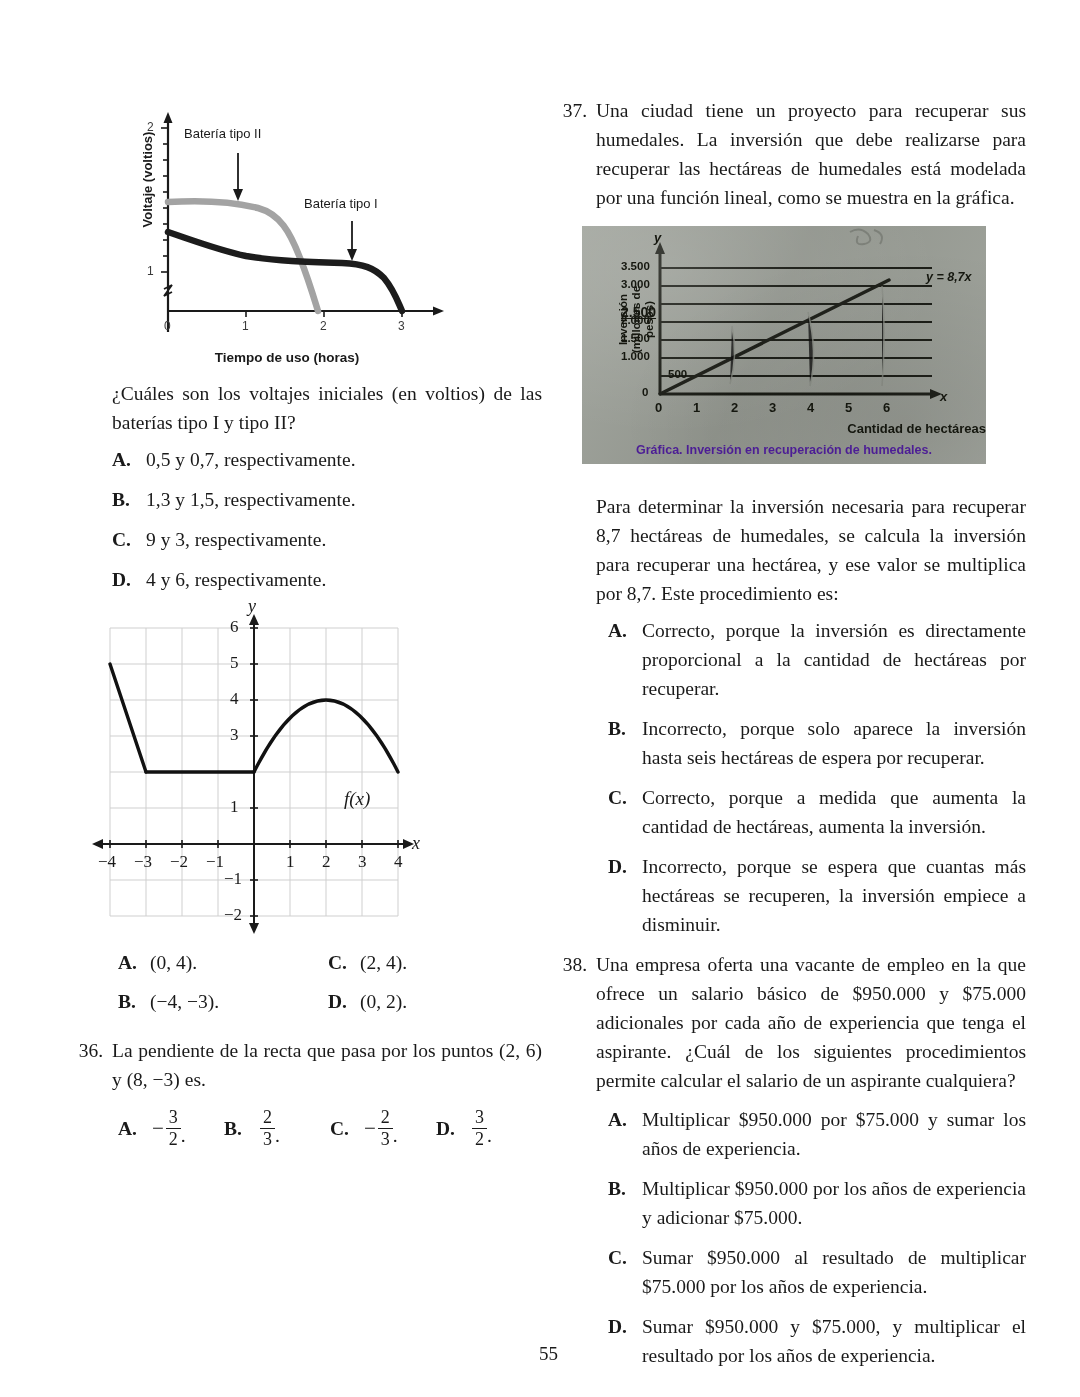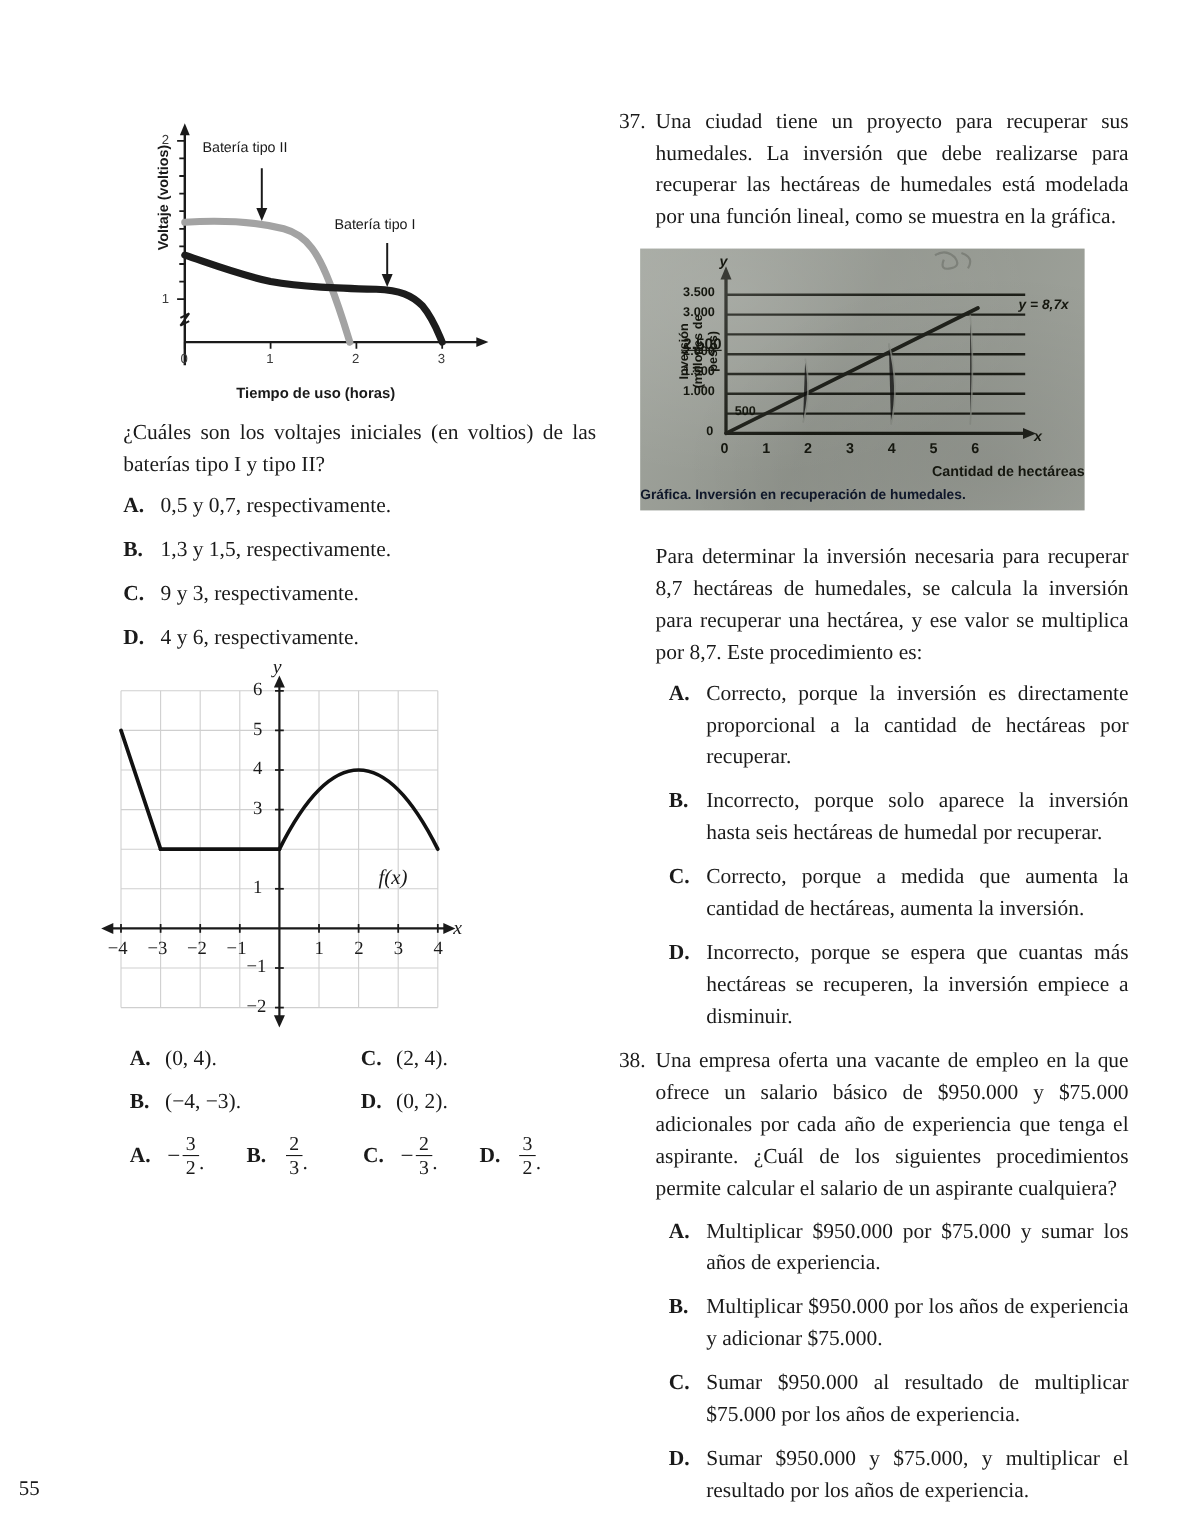--- a/index.html
+++ b/index.html
@@ -203,46 +203,46 @@
   .fig-scan .slab {
     position: absolute;
     font-family: "Liberation Sans", sans-serif;
     font-weight: bold;
     color: #15170f;
   }
   .scan-cap {
     position: absolute;
     left: 0; right: 0;
     bottom: 7px;
-    text-align: left;
+    text-align: center;
     font-family: "Liberation Sans", sans-serif;
     font-weight: bold;
     font-size: 12.5px;
-    color: #0f172a;
+    color: #4c1d95;
   }
   .scan-ylab {
     position: absolute;
     left: 6px;
     top: 74px;
     width: 96px;
     transform: rotate(-90deg);
     transform-origin: center;
     text-align: center;
     font-family: "Liberation Sans", sans-serif;
     font-weight: bold;
     font-size: 11.5px;
     line-height: 13px;
     color: #15170f;
   }
 
   .page-number {
     position: absolute;
     left: 0; right: 0;
     bottom: 32px;
-    text-align: left;
+    text-align: center;
     font-size: 19px;
     margin-left: 17px;
   }
   .spacer-14 { height: 14px; }
 </style>
 </head>
 <body>
 
 <div class="page">
 
@@ -415,20 +415,24 @@
       <div class="opt-cell">
         <span class="opt-letter">B.</span>
         <span class="opt-text math">(−4, −3).</span>
       </div>
       <div class="opt-cell">
         <span class="opt-letter">D.</span>
         <span class="opt-text math">(0, 2).</span>
       </div>
     </div>
 
+    <div class="q" style="margin-top:20px;">
+      <div class="q-num">36.</div>
+      <div class="q-body">La pendiente de la recta que pasa por los puntos (2, 6) y (8, −3) es.</div>
+    </div>
 
     <div class="frac-row">
       <div class="frac-item">
         <span class="opt-letter">A.</span>
         <span class="frac-sign">−</span>
         <span class="frac">
           <span class="num">3</span>
           <span class="den">2</span>
         </span>
         <span class="frac-dot">.</span>
@@ -533,21 +537,21 @@
 
     <div class="para" style="padding-left:40px;">Para determinar la inversión necesaria para recuperar 8,7 hectáreas de humedales, se calcula la inversión para recuperar una hectárea, y ese valor se multiplica por 8,7. Este procedimiento es:</div>
 
     <div class="opts opts-indent-r">
       <div class="opt">
         <div class="opt-letter">A.</div>
         <div class="opt-text">Correcto, porque la inversión es directamente proporcional a la cantidad de hectáreas por recuperar.</div>
       </div>
       <div class="opt">
         <div class="opt-letter">B.</div>
-        <div class="opt-text">Incorrecto, porque solo aparece la inversión hasta seis hectáreas de humedal por recuperar.</div>
+        <div class="opt-text">Incorrecto, porque solo aparece la inversión hasta seis hectáreas de espera por recuperar.</div>
       </div>
       <div class="opt">
         <div class="opt-letter">C.</div>
         <div class="opt-text">Correcto, porque a medida que aumenta la cantidad de hectáreas, aumenta la inversión.</div>
       </div>
       <div class="opt">
         <div class="opt-letter">D.</div>
         <div class="opt-text">Incorrecto, porque se espera que cuantas más hectáreas se recuperen, la inversión empiece a disminuir.</div>
       </div>
     </div>

